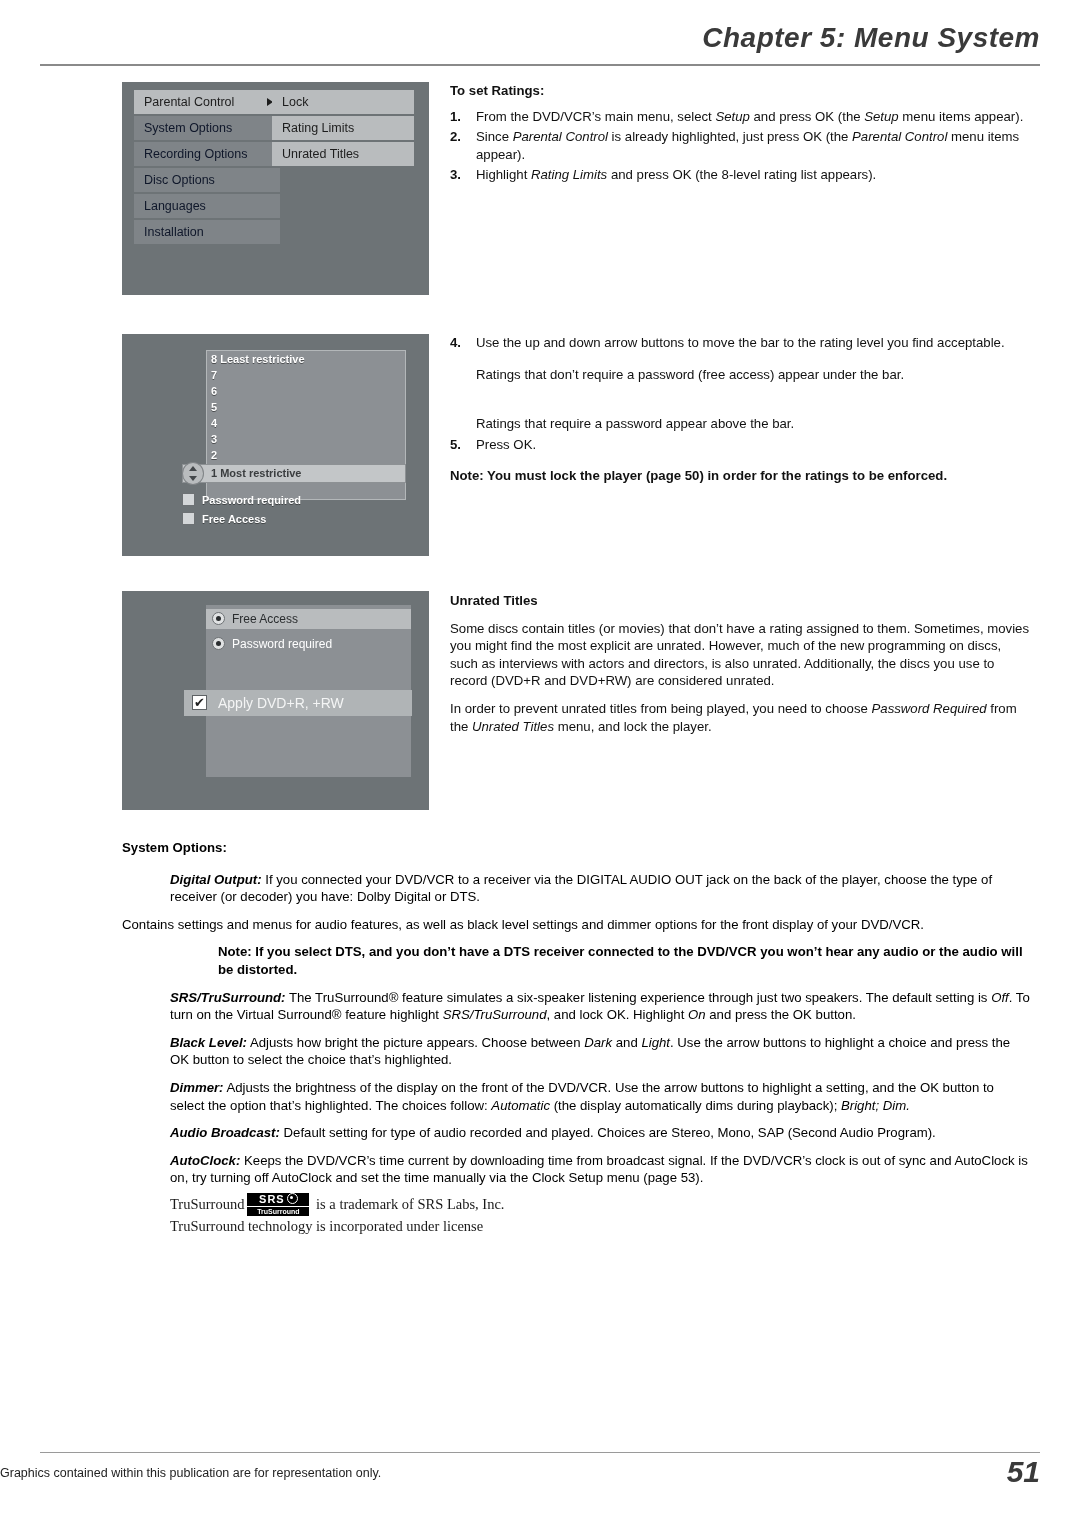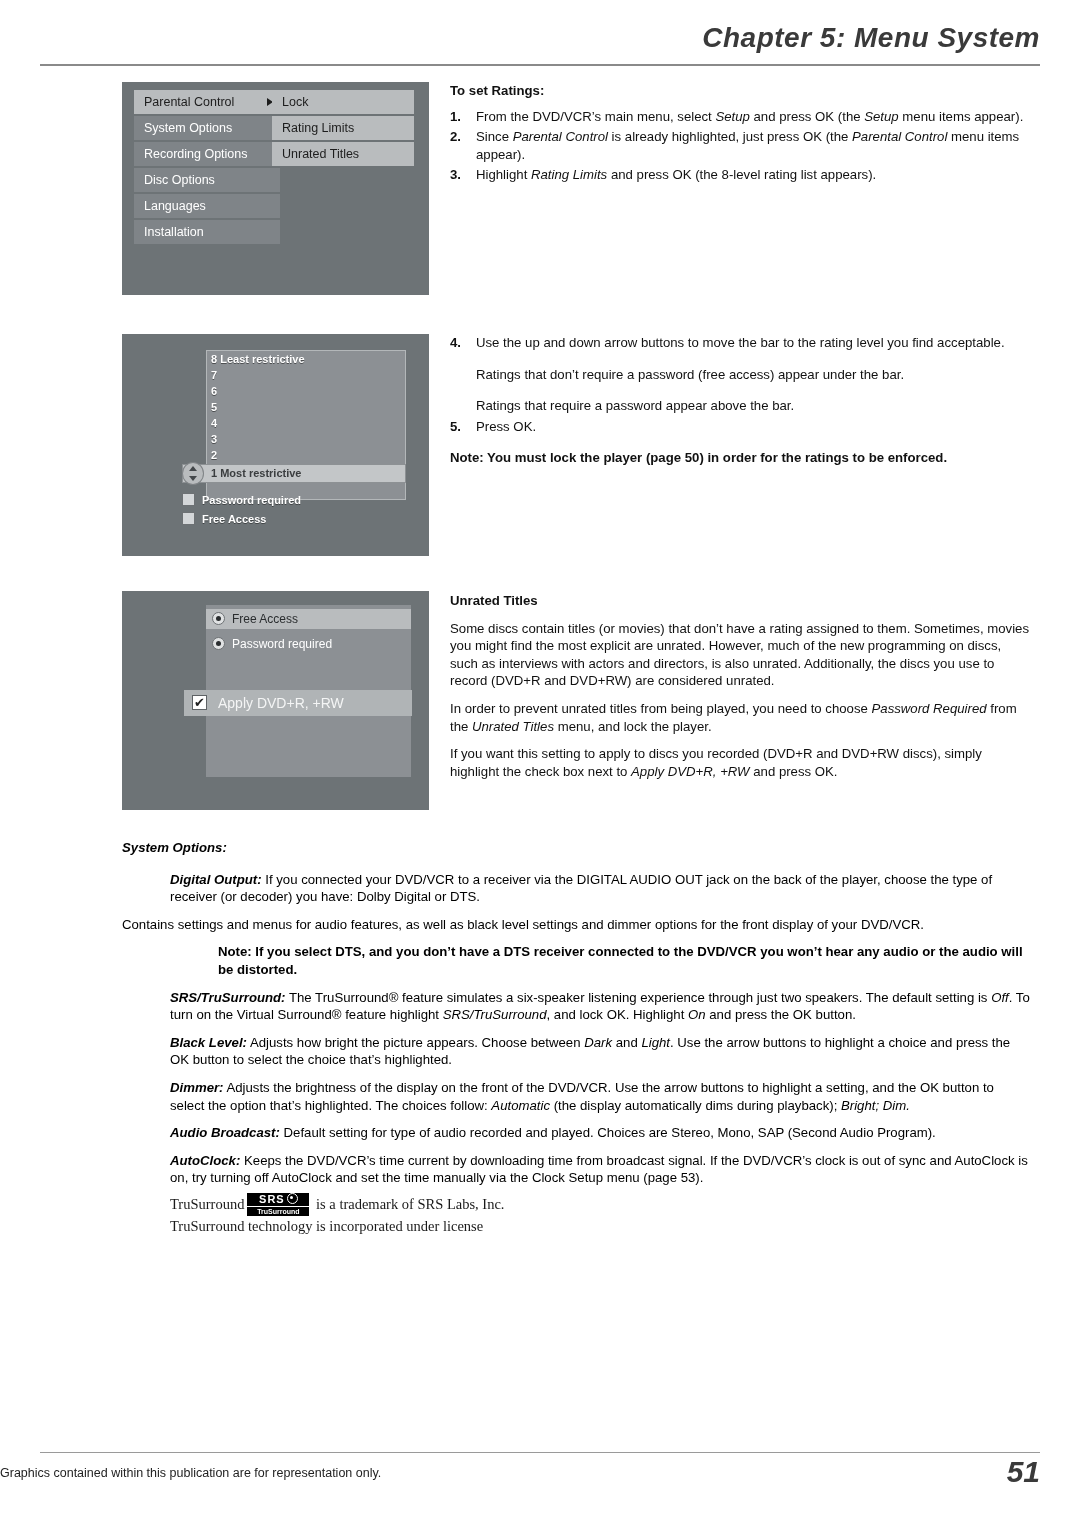--- a/index.html
+++ b/index.html
@@ -67,21 +67,21 @@
     left: 150px;
     top: 8px;
     width: 142px;
   }
   .menu-item {
     height: 24px;
     line-height: 24px;
     margin-bottom: 2px;
     padding-left: 10px;
     font-size: 12.5px;
-    color: #ffffff;
+    color: #0f172a;
     background: #7f8488;
     position: relative;
     box-sizing: border-box;
   }
   .menu-item.sel {
     background: #b9bcbe;
     color: #1d1d1d;
   }
   .menu-item .arrow {
     position: absolute;
@@ -252,21 +252,21 @@
   
   .col {
     position: absolute;
     left: 450px;
     width: 580px;
     font-size: 13.2px;
     line-height: 17.6px;
     color: #111;
   }
   .h-bold { font-weight: bold; }
-  .it { font-style: italic; }
+  .it { }
 
   .num-list { position: relative; }
   .num-item {
     position: relative;
     padding-left: 26px;
     margin-bottom: 3px;
   }
   .num-item .n {
     position: absolute;
     left: 0;
@@ -473,38 +473,37 @@
         <span><span>Highlight </span><i>Rating Limits</i><span> and press OK (the 8-level rating list appears).</span></span>
       </div>
     </div>
   </div>
 
   <div class="col" style="top: 334px;">
     <div class="num-item" style="margin-bottom: 14px;">
       <span class="n">4.</span>
       <span>Use the up and down arrow buttons to move the bar to the rating level you find acceptable.</span>
     </div>
-    <div class="num-item" style="margin-bottom: 14px;">
+    <div class="num-item" style="margin-bottom: 32px;">
       <span>Ratings that don’t require a password (free access) appear under the bar.</span>
     </div>
     <div class="num-item" style="">
       <span>Ratings that require a password appear above the bar.</span>
     </div>
     <div class="num-item" style="margin-bottom: 14px;">
       <span class="n">5.</span>
       <span>Press OK.</span>
     </div>
     <div class="h-bold">Note: You must lock the player (page 50) in order for the ratings to be enforced.</div>
   </div>
 
   <div class="col" style="top: 592px;">
     <div class="h-bold" style="margin-bottom: 10px;">Unrated Titles</div>
     <div class="para">Some discs contain titles (or movies) that don’t have a rating assigned to them. Sometimes, movies you might find the most explicit are unrated. However, much of the new programming on discs, such as interviews with actors and directors, is also unrated. Additionally, the discs you use to record (DVD+R and DVD+RW) are considered unrated.</div>
     <div class="para"><span>In order to prevent unrated titles from being played, you need to choose </span><i>Password Required</i><span> from the </span><i>Unrated Titles</i><span> menu, and lock the player.</span></div>
-    <div class="para"><span>If you want this setting to apply to discs you recorded (DVD+R and DVD+RW discs), simply highlight the check box next to </span><i>Apply DVD+R, +RW</i><span> and press OK.</span></div>
   </div>
 
   <div class="body-block" style="top: 839px;">
     <div class="h-bold it" style="margin-bottom: 14px;">System Options:</div>
     <div class="para indent">
       <b><i>Digital Output:</i></b><span> If you connected your DVD/VCR to a receiver via the DIGITAL AUDIO OUT jack on the back of the player, choose the type of receiver (or decoder) you have: Dolby Digital or DTS.</span>
     </div>
 
     <div class="para">Contains settings and menus for audio features, as well as black level settings and dimmer options for the front display of your DVD/VCR.</div>
 

